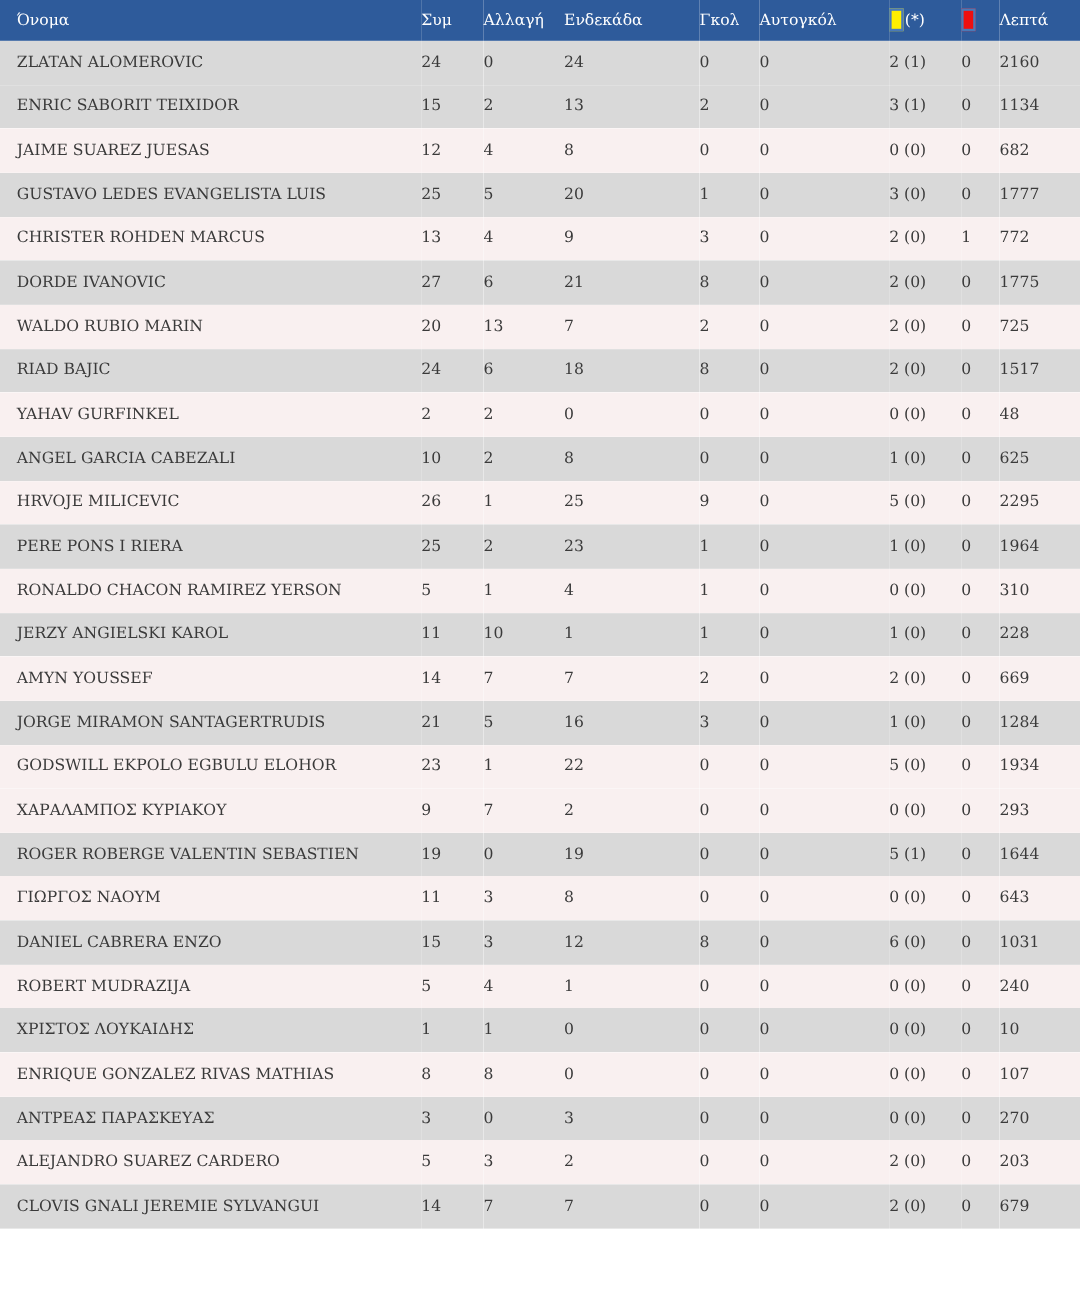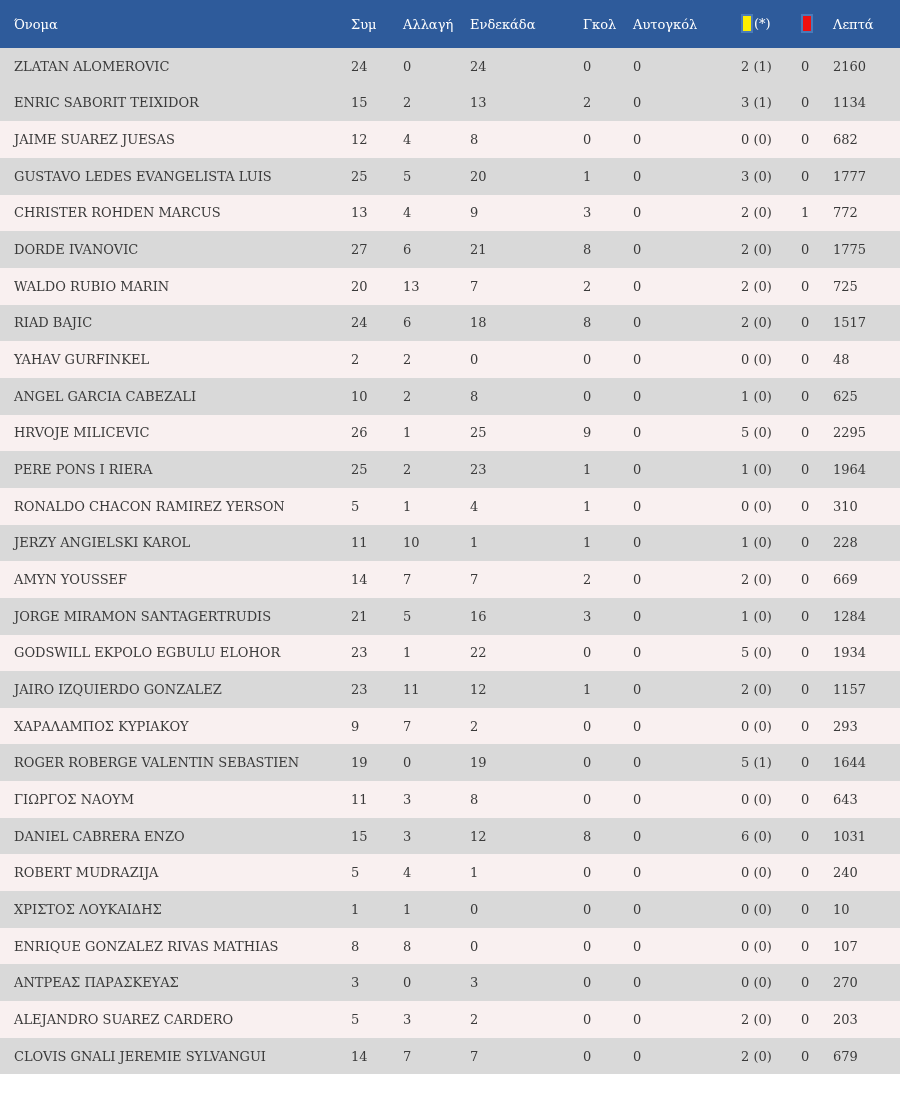--- a/index.html
+++ b/index.html
@@ -15,21 +15,21 @@
     border-collapse: collapse;
     table-layout: fixed;
     width: 900px;
   }
   thead th {
     background: var(--header-bg, #2e5b9b);
     color: var(--header-text, #ffffff);
     font-weight: normal;
     font-size: 13px;
     text-align: left;
-    height: 48px;
+    height: 34px;
     padding: 0;
     vertical-align: middle;
     white-space: nowrap;
   }
   thead th.name-cell { padding-left: 14px; }
   tbody td {
     font-size: 13px;
     color: var(--row-text, #3a3a3a);
     height: 36.66px;
     padding: 0;
@@ -261,31 +261,20 @@
         <td class="name-cell">GODSWILL EKPOLO EGBULU ELOHOR</td>
         <td>23</td>
         <td>1</td>
         <td>22</td>
         <td>0</td>
         <td>0</td>
         <td>5 (0)</td>
         <td>0</td>
         <td>1934</td>
       </tr>
-      <tr class="odd">
-        <td class="name-cell">JAIRO IZQUIERDO GONZALEZ</td>
-        <td>23</td>
-        <td>11</td>
-        <td>12</td>
-        <td>1</td>
-        <td>0</td>
-        <td>2 (0)</td>
-        <td>0</td>
-        <td>1157</td>
-      </tr>
       <tr class="even">
         <td class="name-cell">ΧΑΡΑΛΑΜΠΟΣ ΚΥΡΙΑΚΟΥ</td>
         <td>9</td>
         <td>7</td>
         <td>2</td>
         <td>0</td>
         <td>0</td>
         <td>0 (0)</td>
         <td>0</td>
         <td>293</td>

